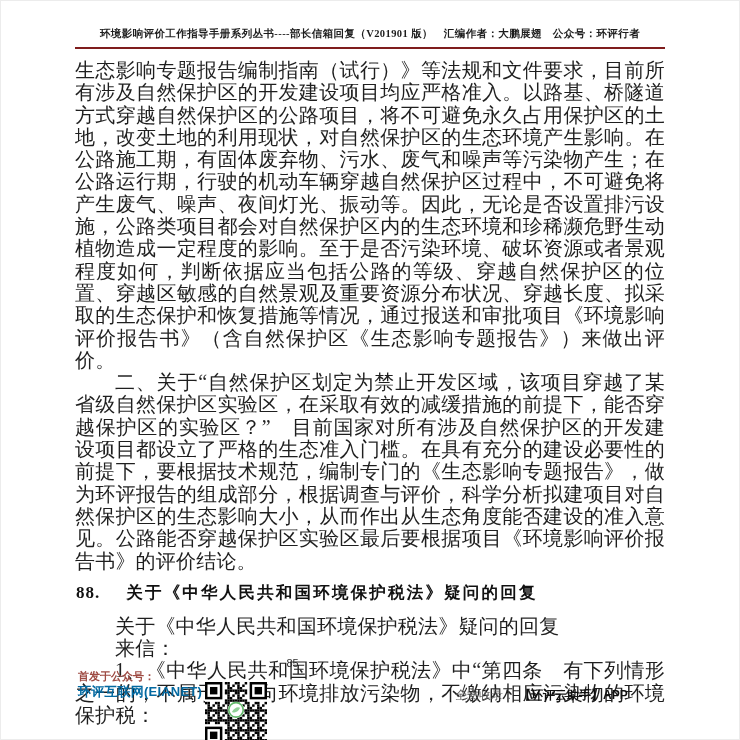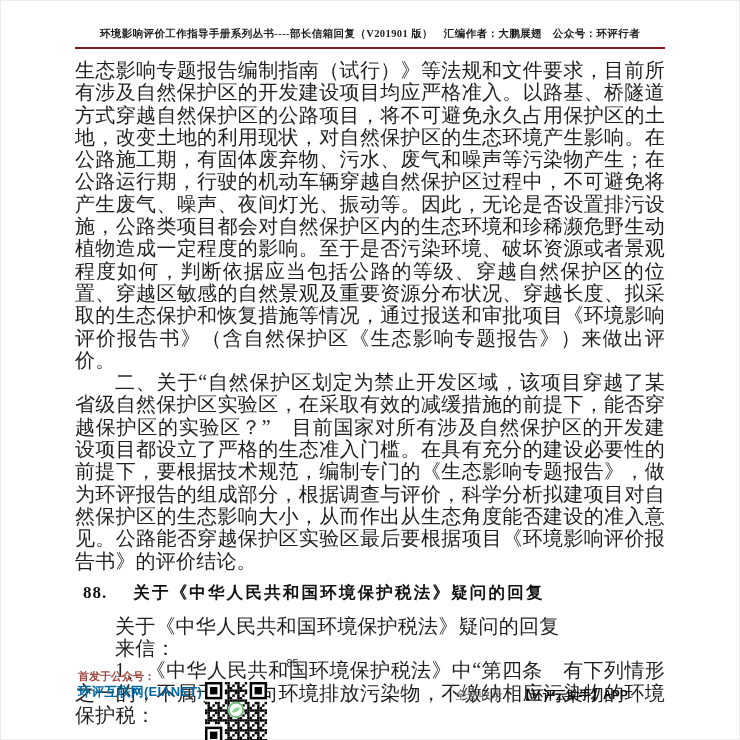--- a/index.html
+++ b/index.html
@@ -22,21 +22,21 @@
   .doc-body{position:absolute;top:59px;left:75px;width:590px;}
   .doc-body p{
     margin:0;font-size:20px;line-height:22.3px;letter-spacing:.2px;
     text-align:justify;color:#1f1f1f;
   }
   .doc-body p.indent{text-indent:2em;}
 
   
   .section-heading{
     display:flex;align-items:center;
-    margin:7px 0 9px 8px;line-height:27px;
+    margin:7px 0 9px 1px;line-height:27px;
     font-weight:bold;color:#111;
   }
   .section-heading .num{font-size:17px;margin-right:26px;letter-spacing:1px;}
   .section-heading .ttl{font-size:16.5px;letter-spacing:2.2px;}
 
   
   .page-number{position:absolute;top:657px;left:0;width:585px;text-align:center;
     font-size:11px;color:#2e2e2e;font-family:"Liberation Sans",sans-serif;}
   .footer-left{position:absolute;top:669px;left:78px;line-height:15px;
     font-family:"Liberation Sans",sans-serif;}

